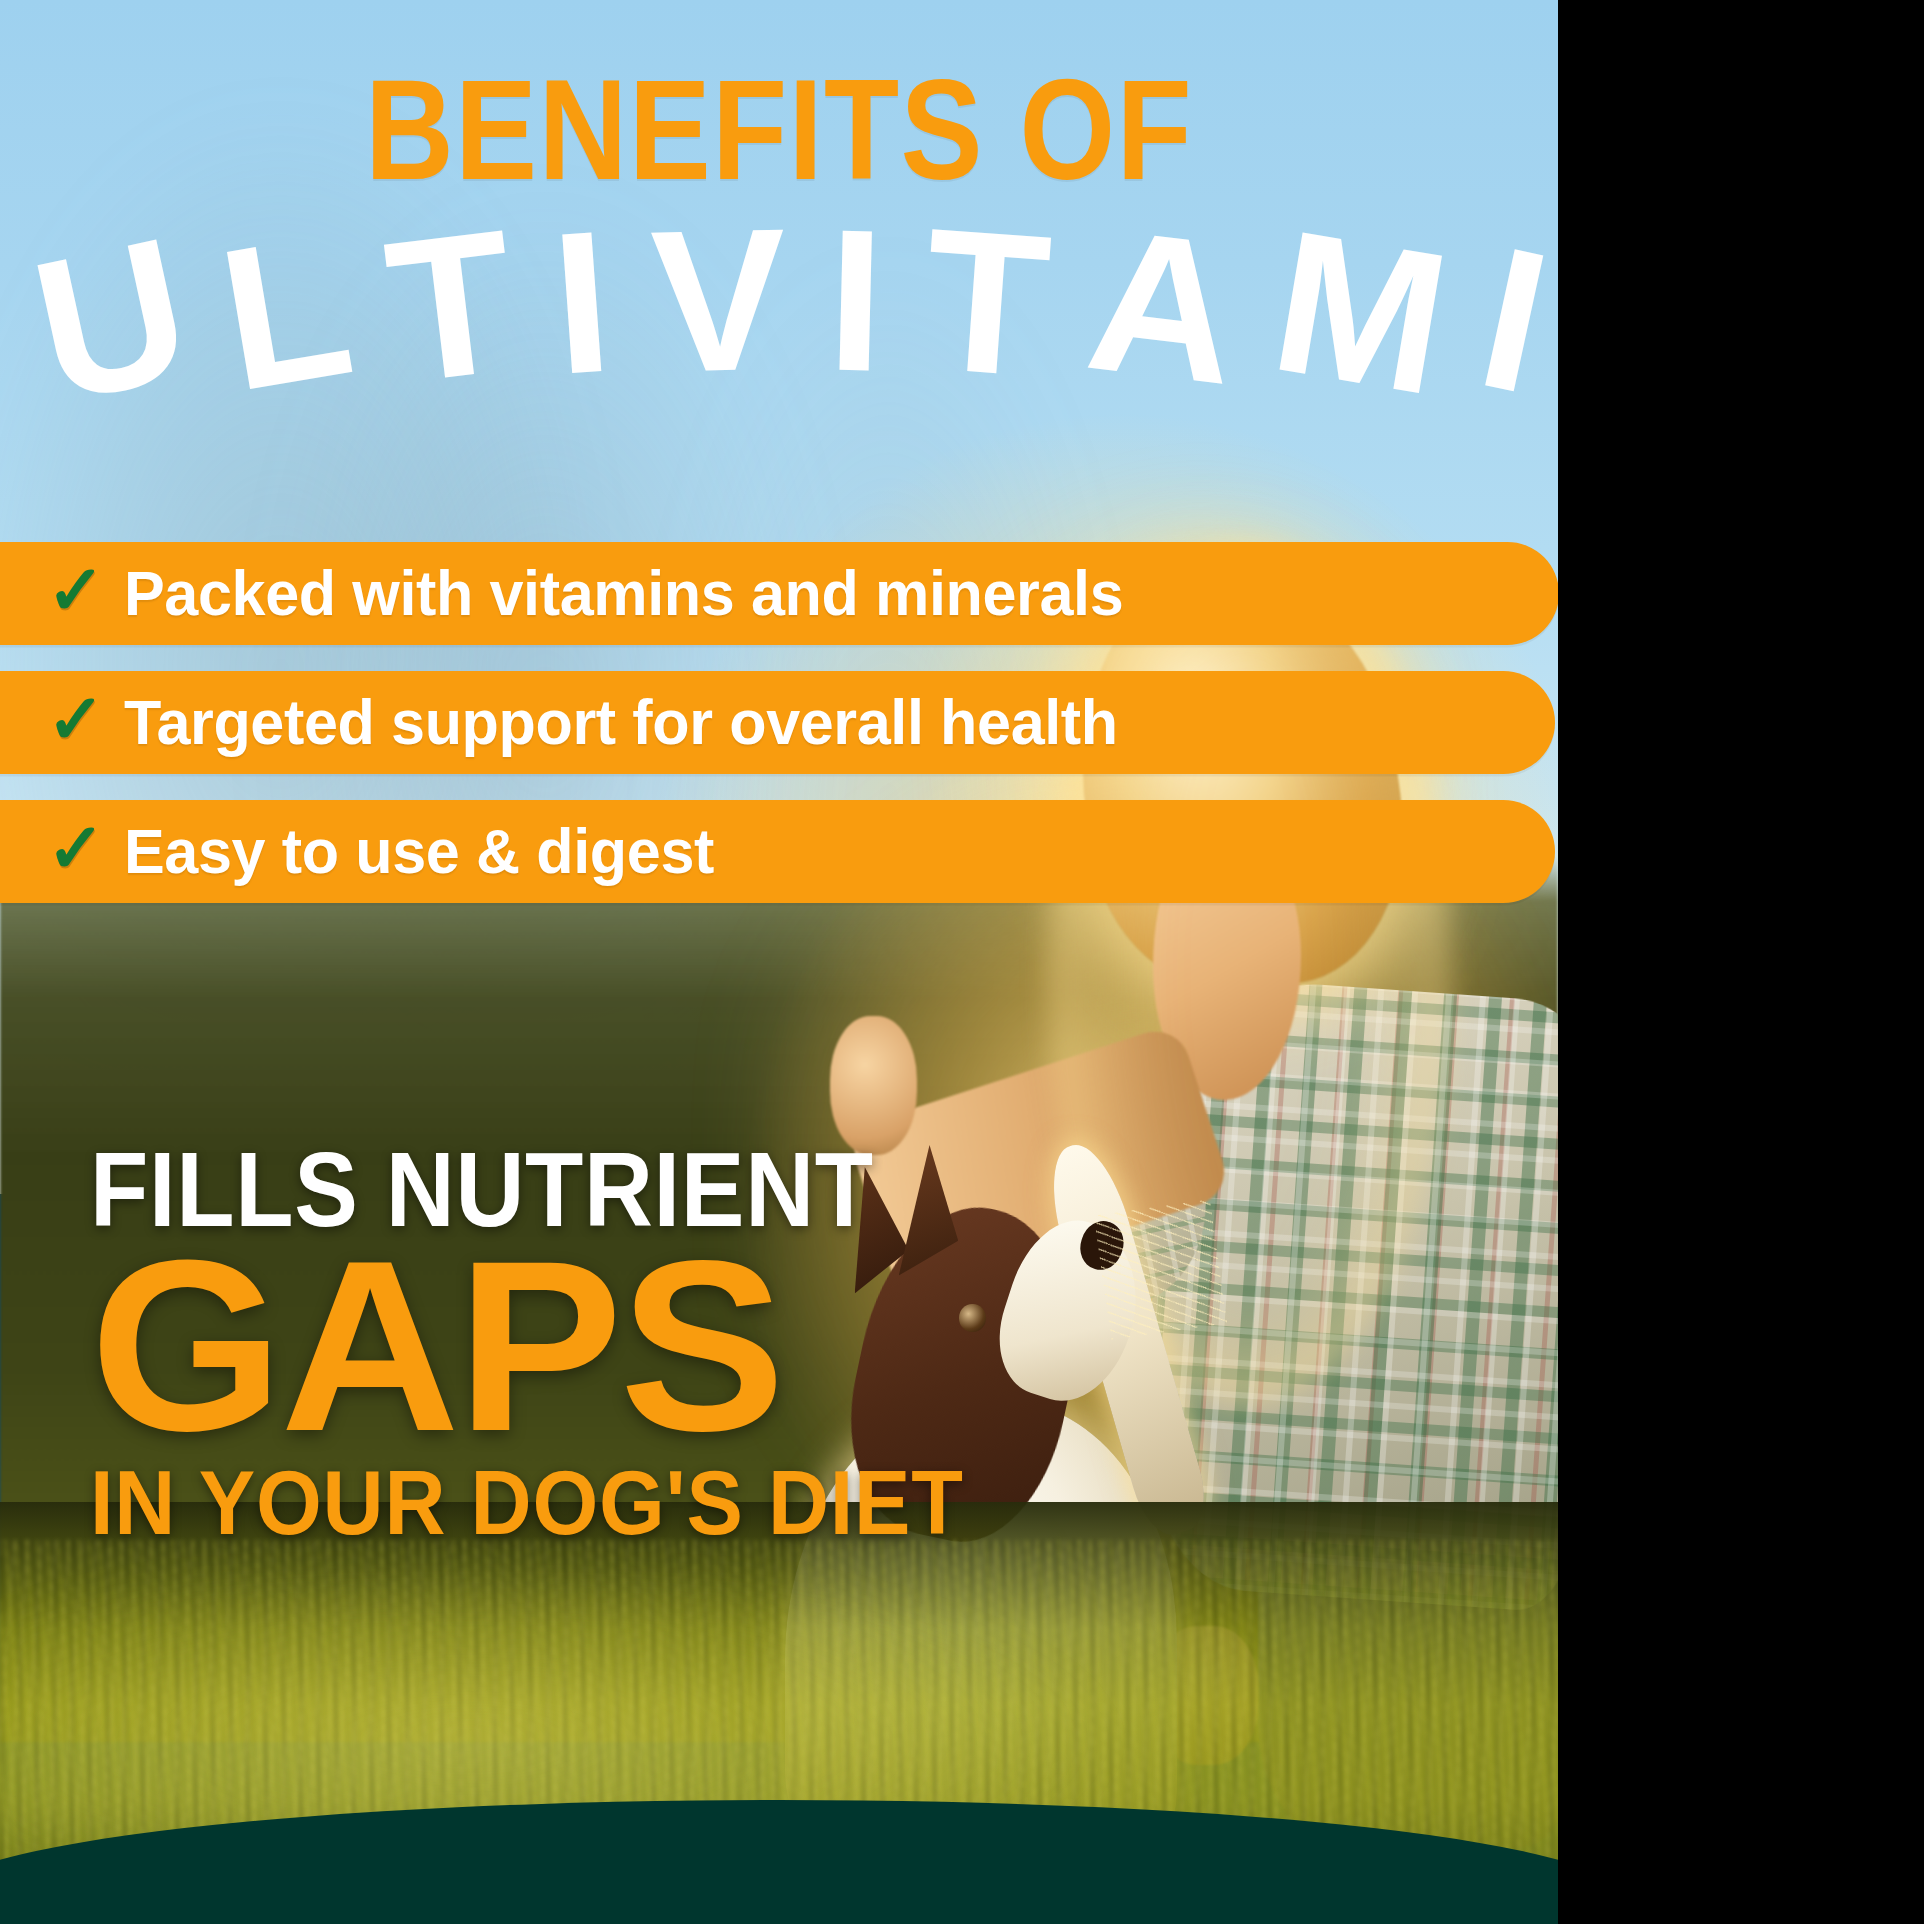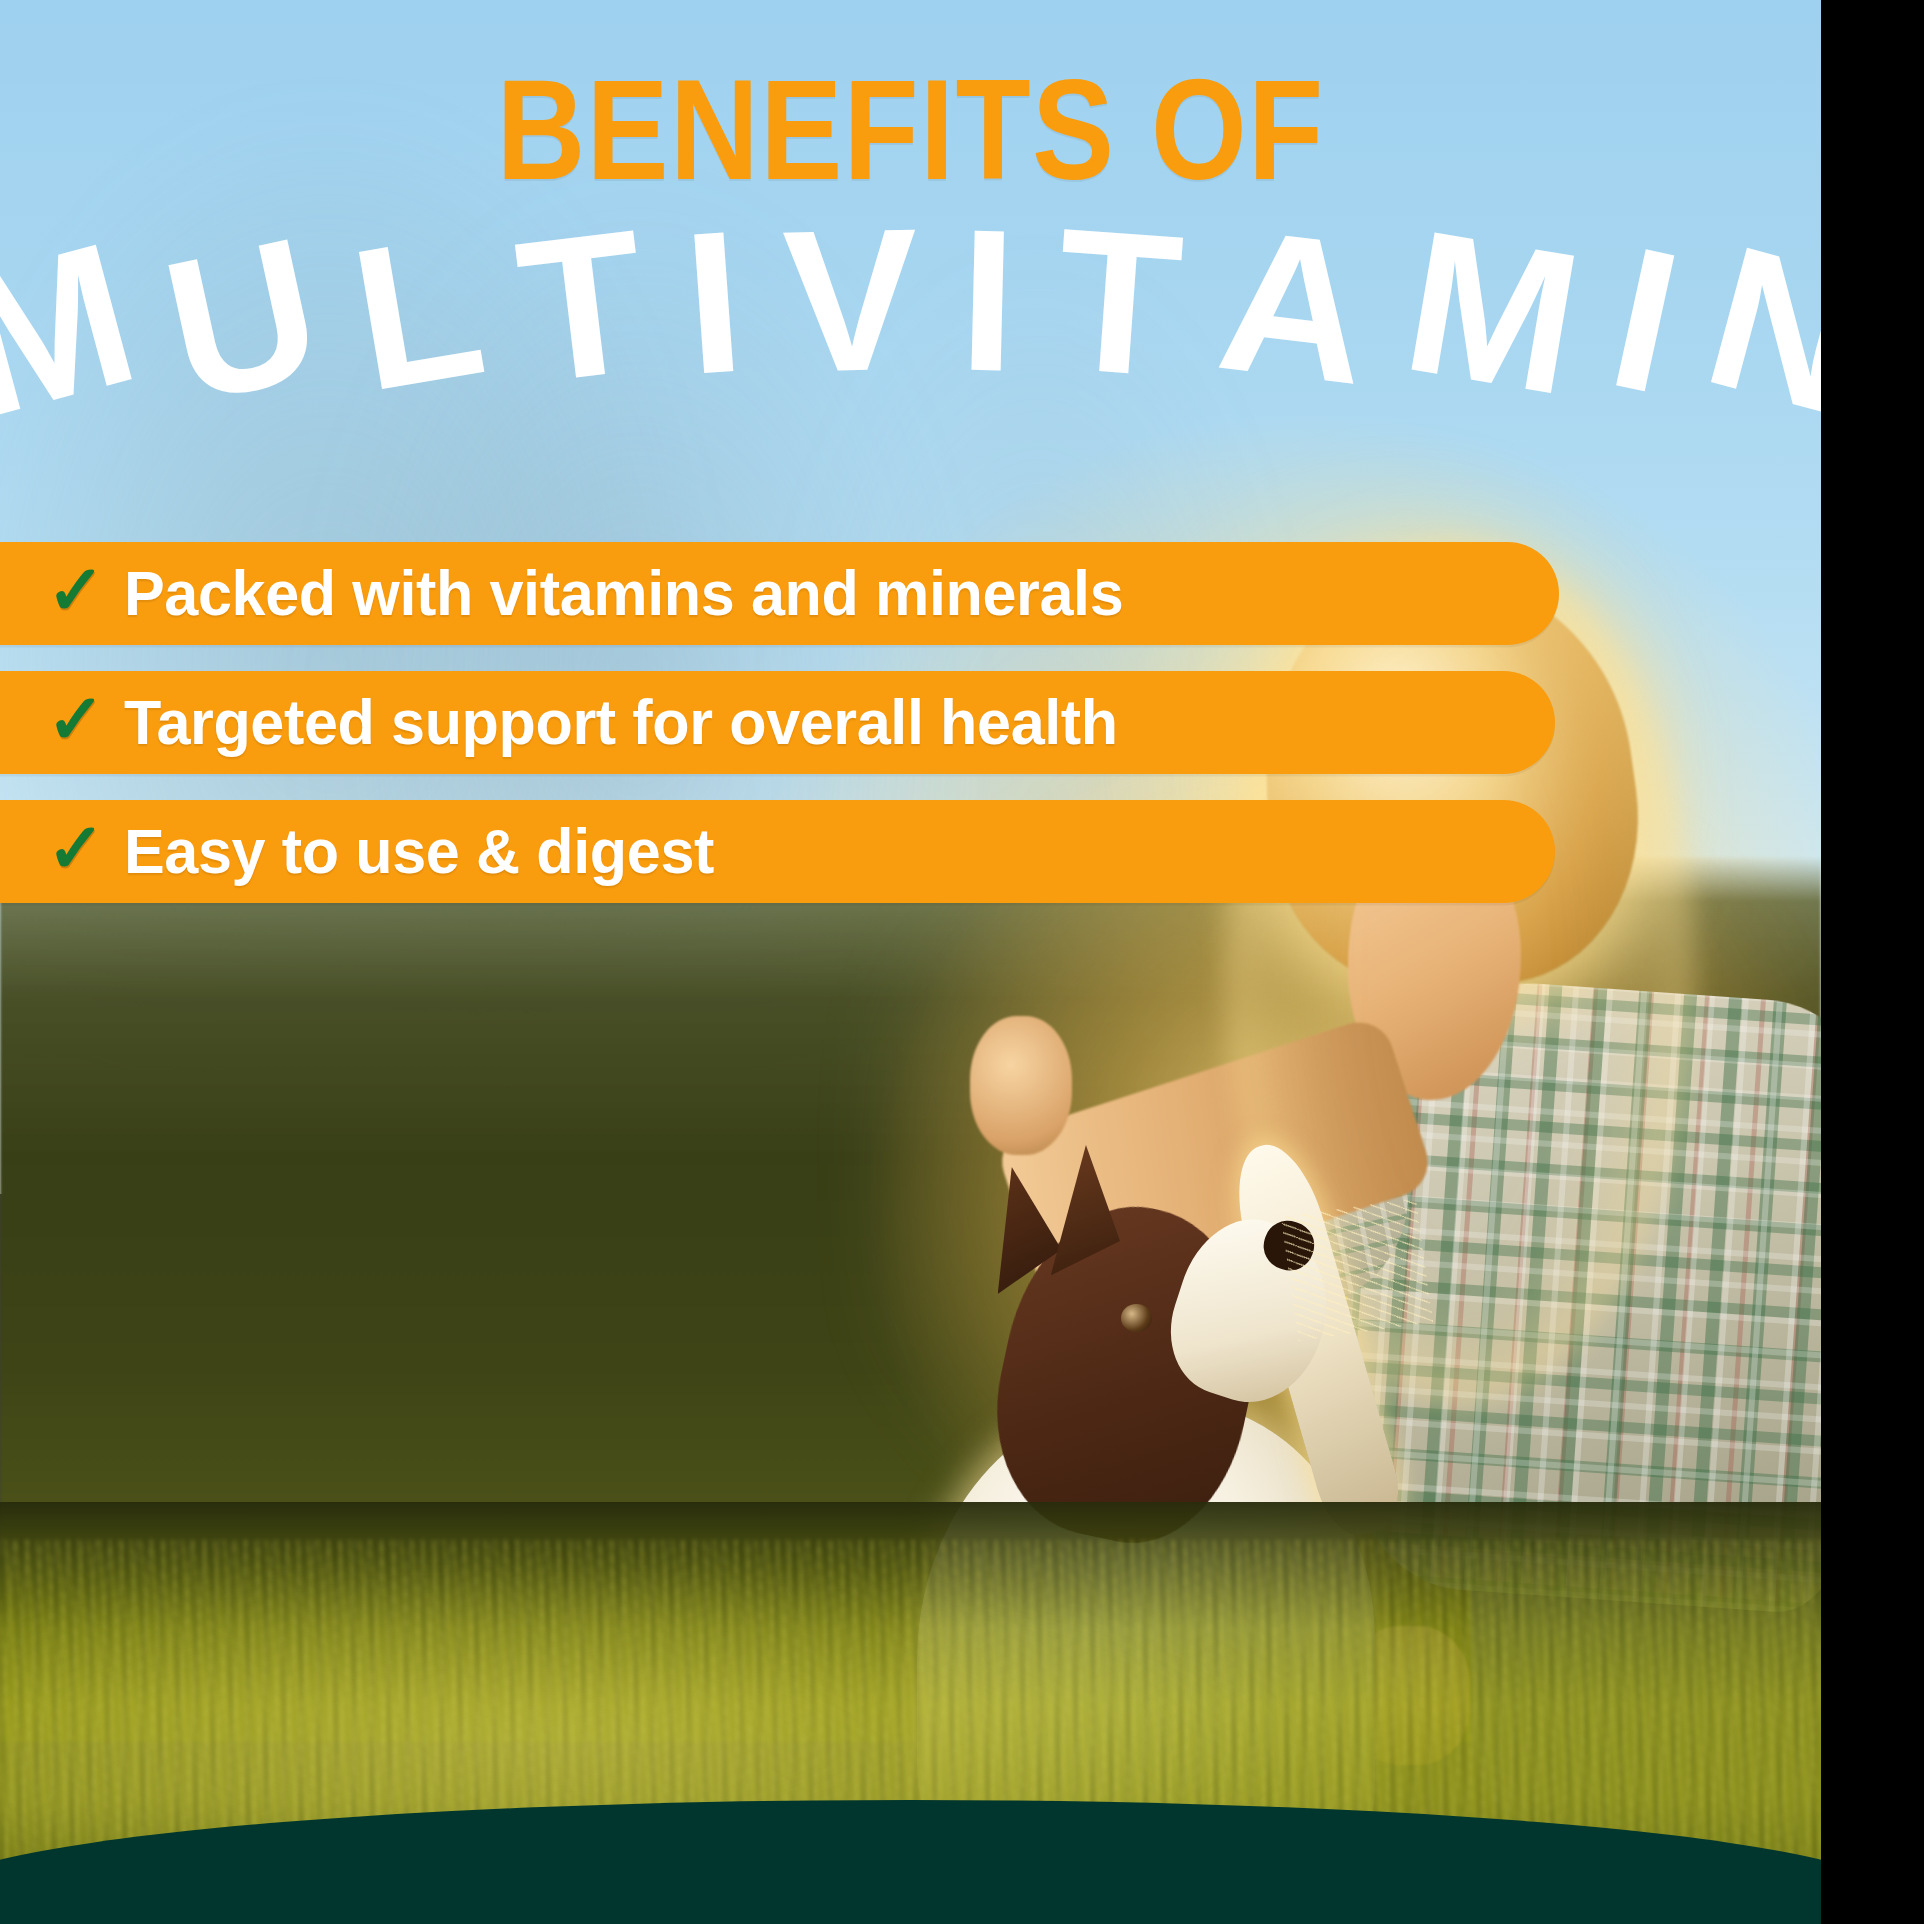--- a/index.html
+++ b/index.html
@@ -1,23 +1,23 @@
 <!DOCTYPE html>
 <html style="font-size:13px"><head>
 <meta charset="utf-8">
 <title>Benefits of Multivitamin</title>
 <style>
   html,body{margin:0;padding:0;background:#000;}
   body{font-family:"Liberation Sans", sans-serif;}
 
   #stage{
     position:relative;
-    width:1821px;height:1925px;
+    width:1558px;height:1925px;
     overflow:hidden;
-    background:#404040;
+    background:#0c4a6e;
   }
 
   
   .bg{position:absolute;inset:0;overflow:hidden;}
 
   
   .sky{
     position:absolute;left:0;top:0;width:100%;height:62%;
     background:
       radial-gradient(ellipse 50% 70% at 72% 78%, rgba(255,233,170,.95) 0%, rgba(255,225,150,.55) 28%, rgba(255,225,150,0) 62%),
@@ -414,17 +414,22 @@
       <span class="btxt">Targeted support for overall health</span>
     </div>
 
     <div class="badge b3">
       <span class="check">✓</span>
       <span class="btxt">Easy to use &amp; digest</span>
     </div>
 
   </div>
 
+  <div class="lower">
+    <div class="l1">FILLS NUTRIENT</div>
+    <div class="l2">GAPS</div>
+    <div class="l3">IN YOUR DOG'S DIET</div>
+  </div>
 
   <div class="footbar"></div>
 
 </div>
 
 
 </body></html>

